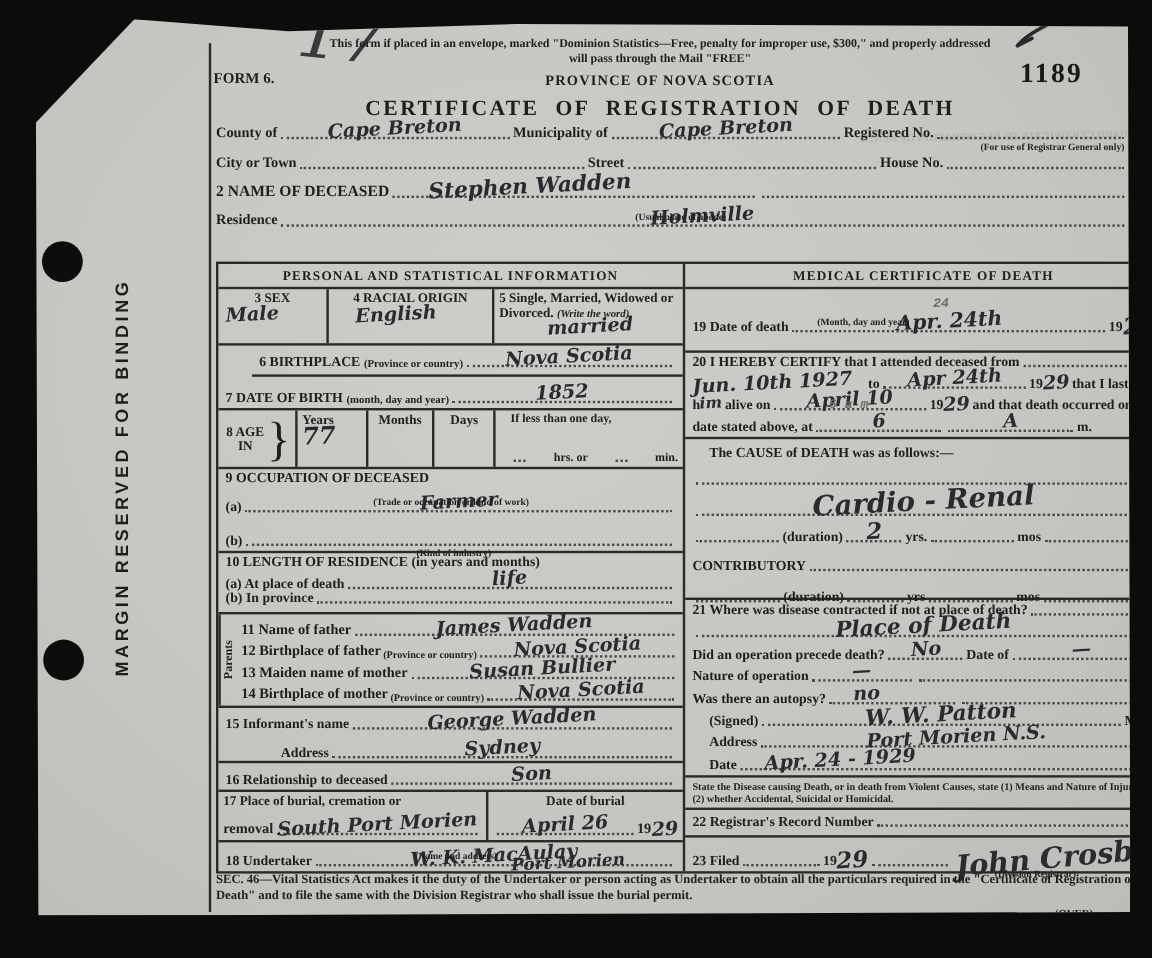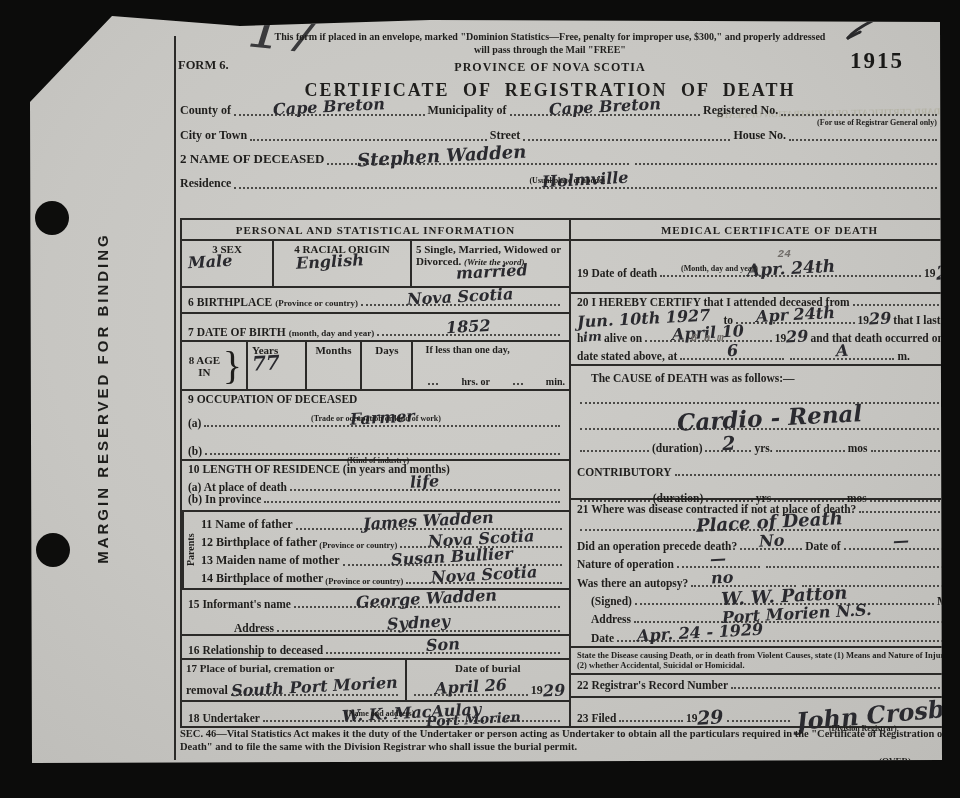--- a/index.html
+++ b/index.html
@@ -77,21 +77,21 @@
     <div class="form">
       <div class="leftrule"></div>
 
       <div class="penmark">17</div>
       <div class="notice">
         <div>This form if placed in an envelope, marked "Dominion Statistics—Free, penalty for improper use, $300," and properly addressed</div>
         <div>will pass through the Mail "FREE"</div>
       </div>
       <div class="formno">FORM 6.</div>
       <div class="province">PROVINCE OF NOVA SCOTIA</div>
-      <div class="stamp">1915</div>
+      <div class="stamp">1189</div>
       <svg class="checkmark" width="110" height="40" viewBox="0 0 110 40">
         <path d="M8 32 Q14 24 34 14 T104 5" stroke="#2a2a2c" stroke-width="3" fill="none" stroke-linecap="round"></path>
         <path d="M8 32 L20 26" stroke="#2a2a2c" stroke-width="3" fill="none" stroke-linecap="round"></path>
       </svg>
       <div class="title">CERTIFICATE OF REGISTRATION OF DEATH</div>
       <div class="bleed">STANDARD CERTIFICATE OF REGISTRATION OF DEATH</div>
 
       <div class="pod">
         <div class="row">
           <span>County of</span>
@@ -146,21 +146,21 @@
               <div class="hw" style="margin-left:18px;">English</div>
             </div>
             <div class="cell" style="flex:1;">
               <div>5 Single, Married, Widowed or</div>
               <div><span>Divorced.</span>
                 <span class="cap" style="font-style:italic;font-size:9px;">(Write the word)</span></div>
               <div class="hw" style="margin-left:40px;margin-top:-2px;">married</div>
             </div>
           </div>
 
-          <div class="sec" style="height:23px;">
+          <div class="sec" style="height:23px;margin-left:28px;">
             <div class="row">
               <span>6 BIRTHPLACE</span>
               <span class="cap" style="margin-left:3px;font-size:9px;">(Province or country)</span>
               <span class="slot" style="flex:1;">
                   <span class="hw">Nova Scotia</span>
                 </span>
             </div>
           </div>
 
           <div class="sec" style="height:24px;">

